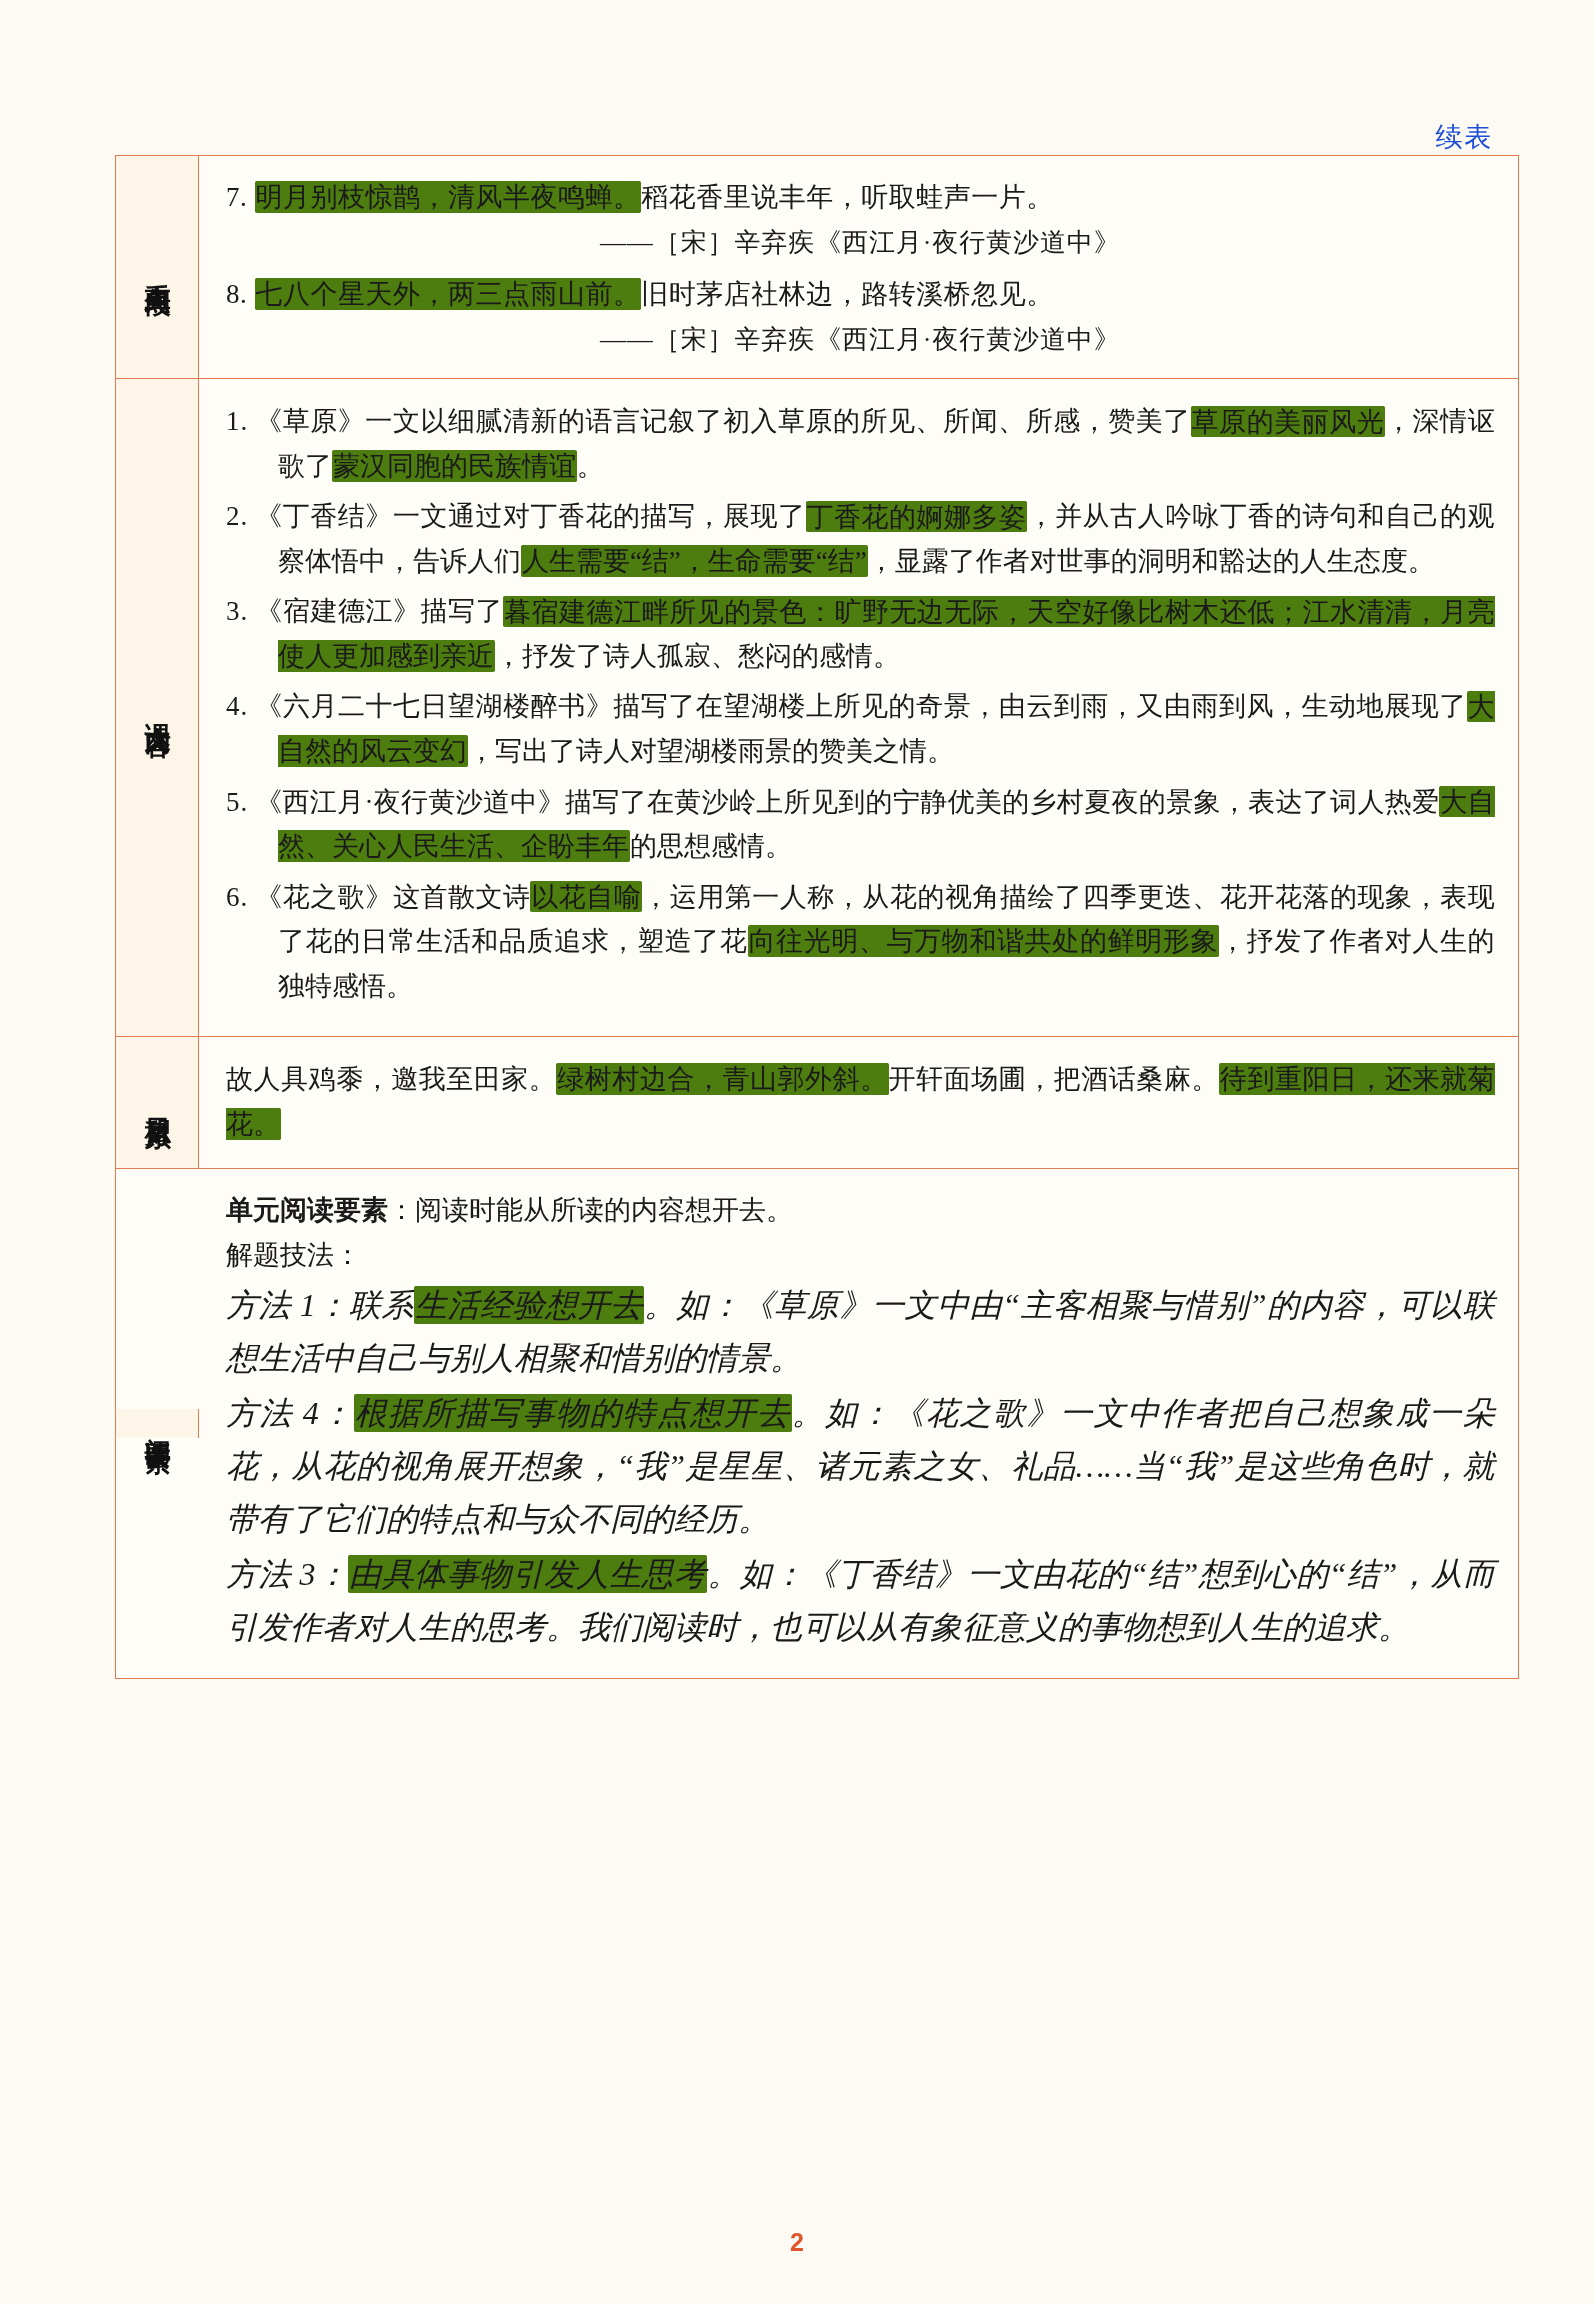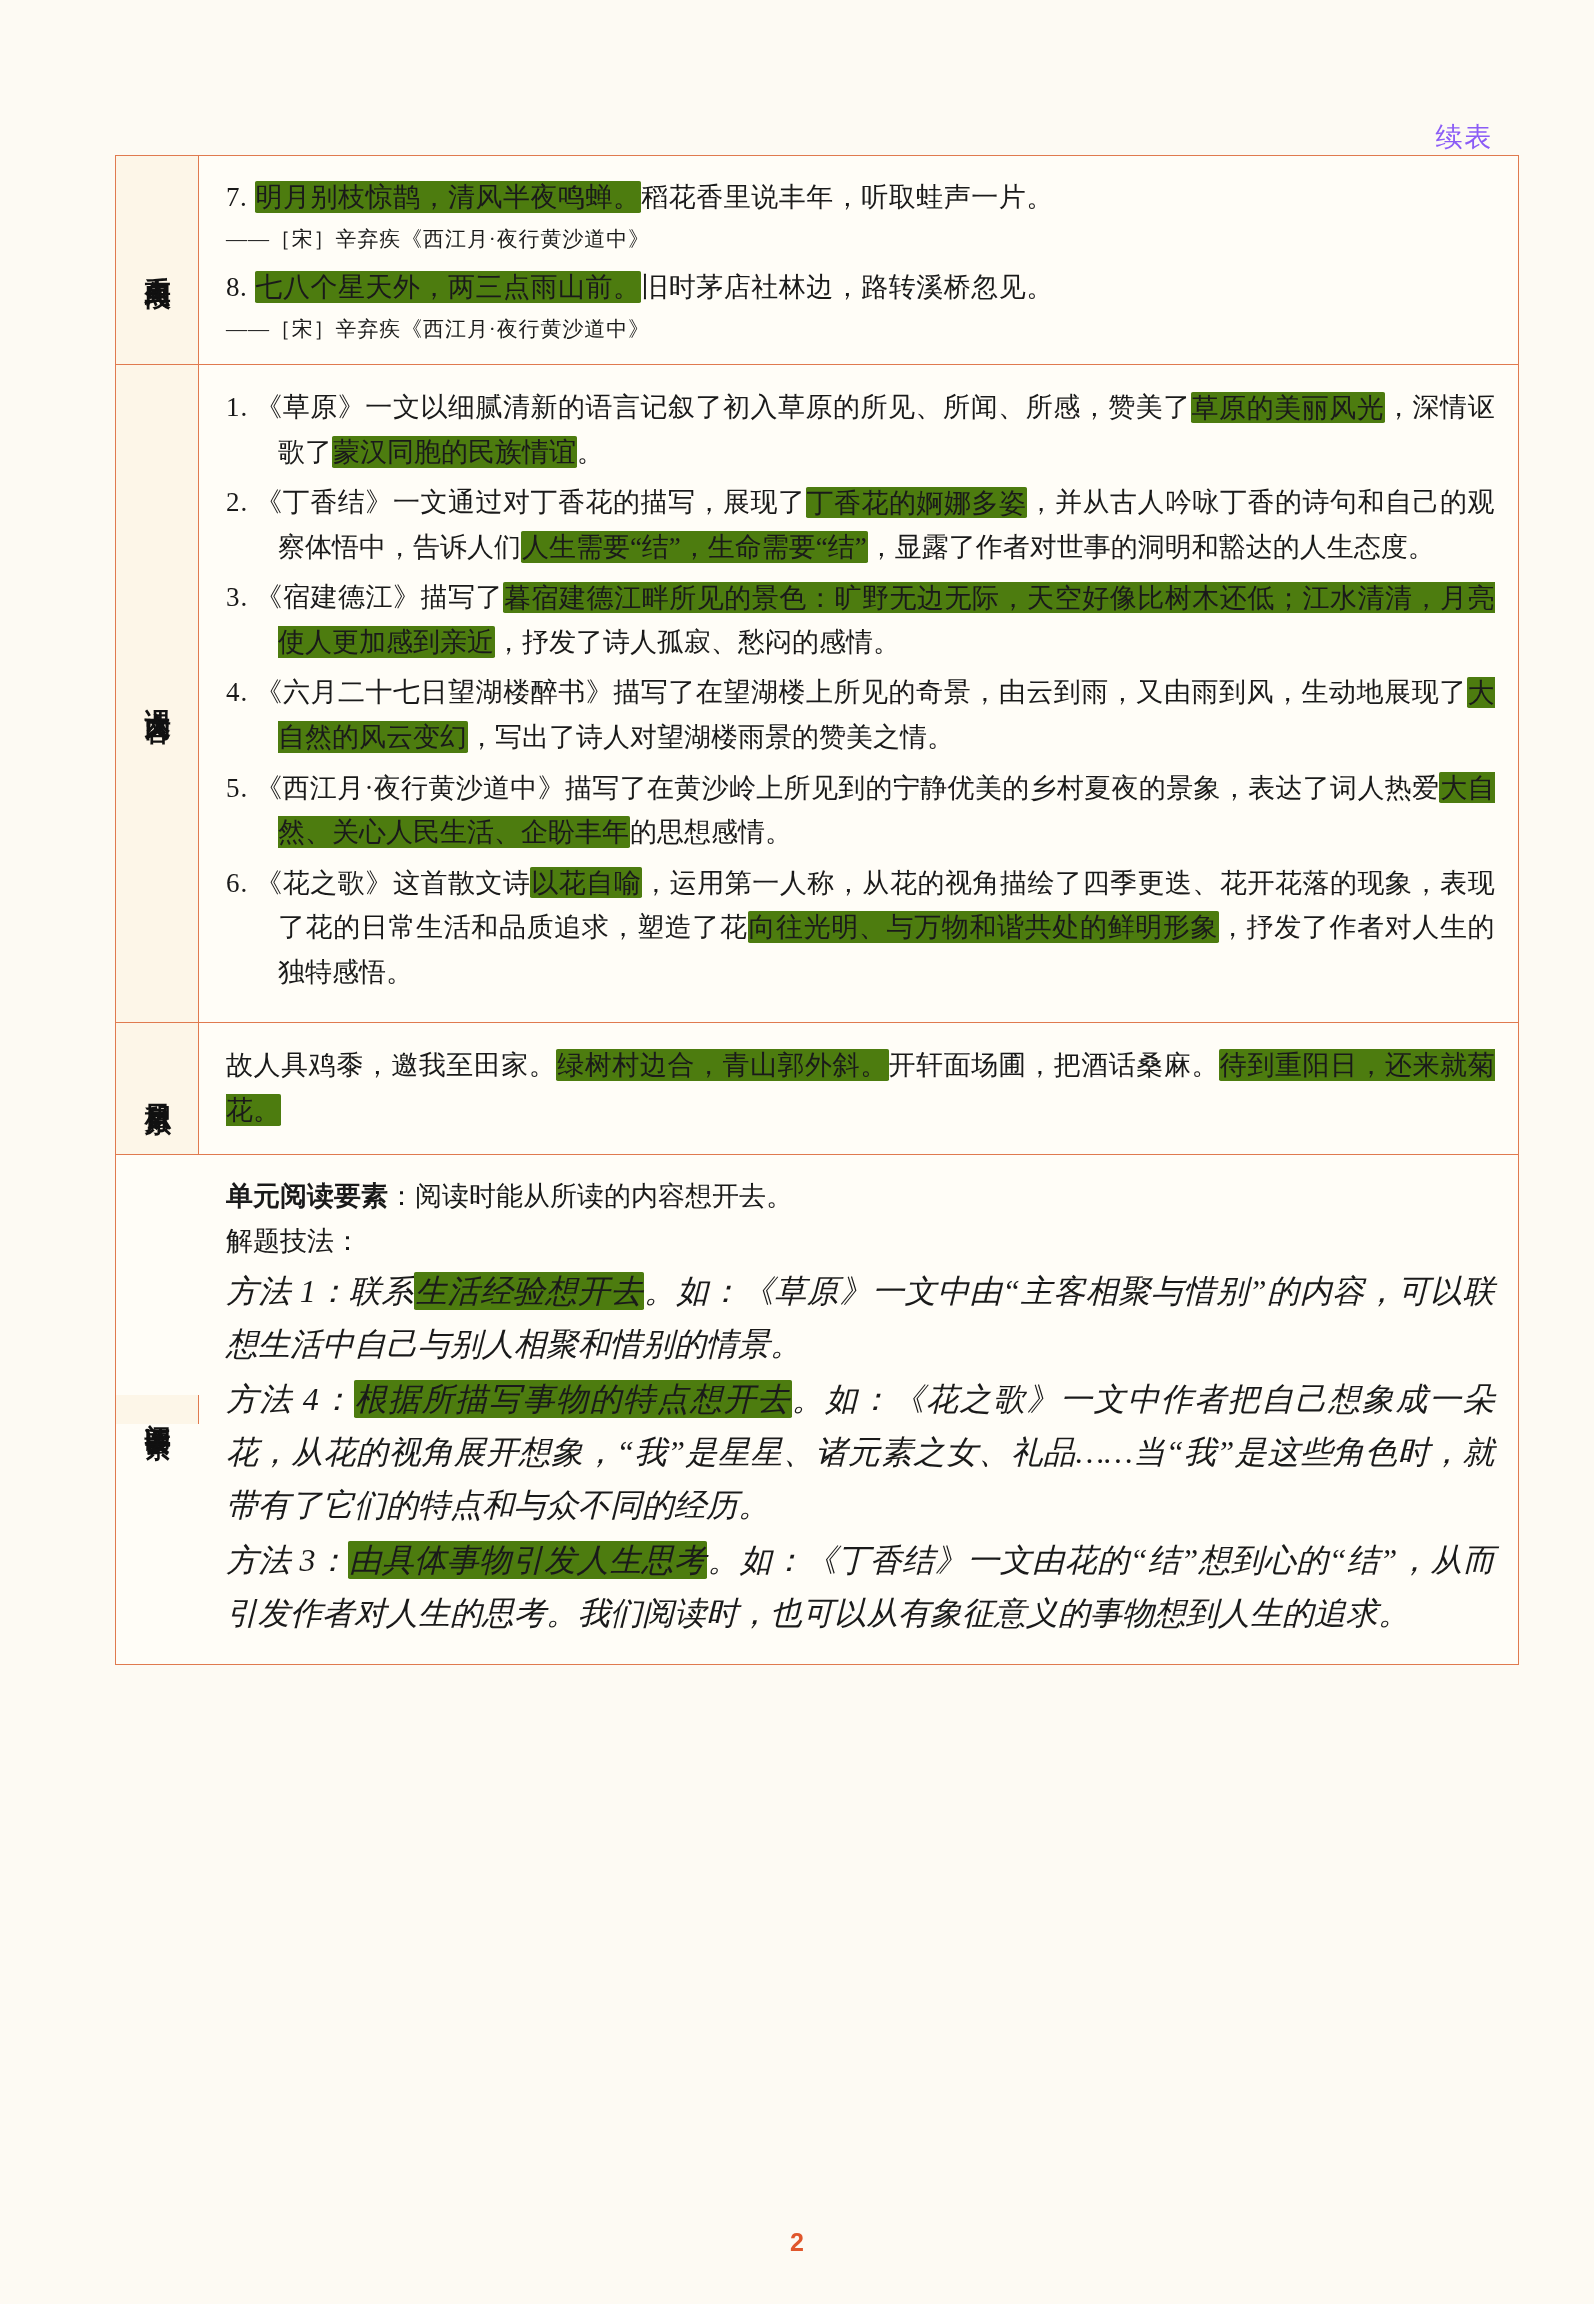--- a/index.html
+++ b/index.html
@@ -21,21 +21,21 @@
     width: 1594px;
     height: 2304px;
     background: #fdfaf3;
   }
   .cont-label {
     position: absolute;
     top: 119px;
     right: 101px;
     font-size: 27px;
     letter-spacing: 1.8px;
-    color: #8b5cf6;
+    color: #1d4ed8;
     margin-left: 25px;
   }
   .table {
     position: absolute;
     left: 115px;
     top: 155px;
     width: 1404px;
     border: 1.8px solid #e07a4f;
     box-sizing: border-box;
     background: #fffdf7;
@@ -72,22 +72,22 @@
     box-sizing: border-box;
   }
   .line {
     font-size: 27px;
     line-height: 1.62;
     letter-spacing: 0.5px;
     margin: 0 0 5.4px 0;
     text-align: justify;
   }
   .attrib {
-    font-size: 21px;
-    text-align: left;
+    font-size: 26px;
+    text-align: center;
     margin: 1.8px 0 12.6px 0;
     letter-spacing: 0.9px;
   }
   .attrib:last-child { margin-bottom: 0; }
   .hl {
     background: #4d7c0f;
     border-radius: 1.8px;
     padding: 0.9px 0.9px;
   }
   ol.items {

